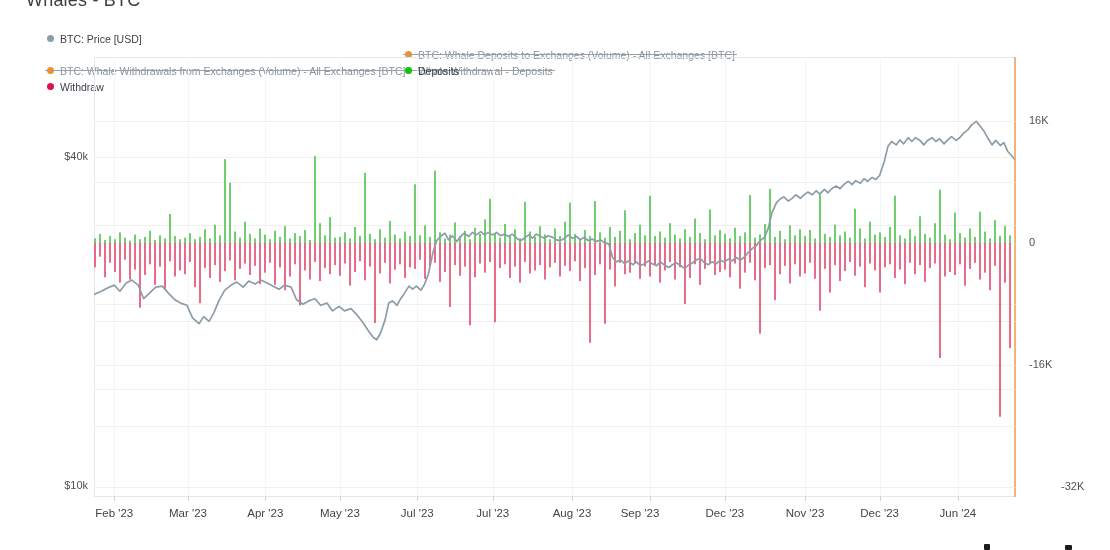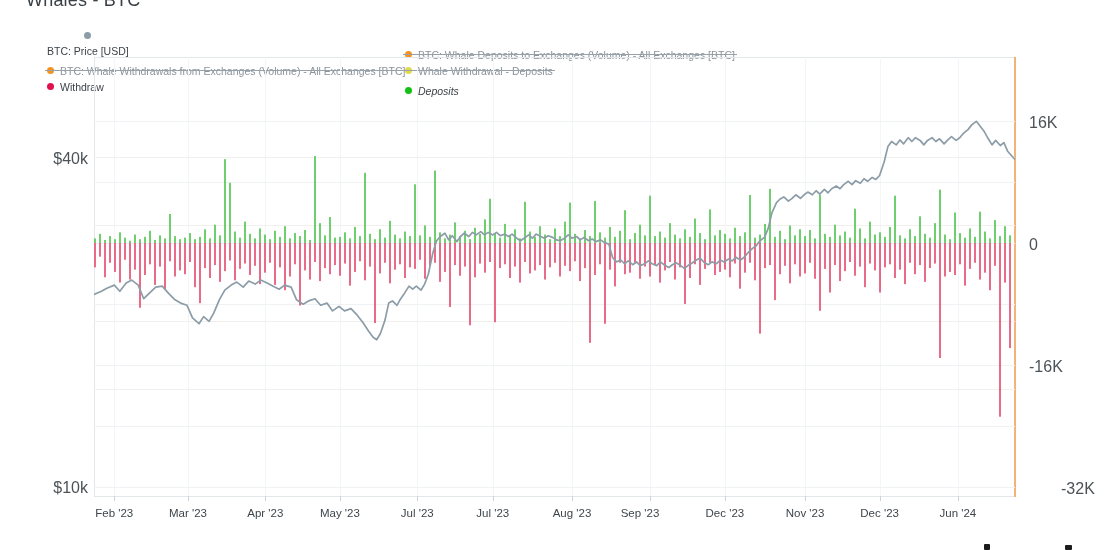--- a/index.html
+++ b/index.html
@@ -7,57 +7,57 @@
        font-family:"Liberation Sans","DejaVu Sans",sans-serif;}
   .stage{position:absolute;inset:0;padding-left:8px;}
   .title{position:absolute;left:26px;top:-10px;font-size:18px;font-weight:500;
          color:#3a4045;letter-spacing:.2px;white-space:nowrap;}
   .legend-item{position:absolute;display:flex;align-items:center;gap:6px;height:13px;
                font-size:10.5px;color:#3c434a;white-space:nowrap;cursor:pointer;}
   .legend-item .dot{width:7px;height:7px;border-radius:50%;flex:0 0 auto;}
   .legend-item.struck{color:#8b949b;}
   .legend-item.struck::after{content:"";position:absolute;left:-2px;right:-2px;top:6px;
                height:1px;background:#98a1a8;}
-  .axis-label{position:absolute;font-size:16px;color:#4c5358;}
+  .axis-label{position:absolute;font-size:11px;color:#4c5358;}
   .axis-label.yl{width:48px;text-align:right;}
   .xlab{position:absolute;top:507px;font-size:11.5px;color:#3e454b;transform:translateX(-50%);
         white-space:nowrap;}
   .border-line{position:absolute;background:#e2e8ea;}
   .tickmark{position:absolute;width:1px;height:5px;top:496px;background:#ccd4d8;}
   .wm-frag{position:absolute;background:#1c1c1c;border-radius:1px;}
   svg#plot{position:absolute;left:94px;top:57px;}
 </style>
 </head>
 <body>
 
 <div class="stage">
   <div class="title">Whales - BTC</div>
 
   <div id="legend">
-      <div class="legend-item" style="left: 47px; top: 32px; flex-direction: column;">
+      <div class="legend-item" style="left: 47px; top: 32px;">
         <span class="dot" style="background: rgb(140, 157, 168);"></span>
         <span>BTC: Price [USD]</span>
       </div>
       <div class="legend-item struck" style="left: 405px; top: 48px;">
         <span class="dot" style="background: rgb(245, 146, 28);"></span>
         <span>BTC: Whale Deposits to Exchanges (Volume) - All Exchanges [BTC]</span>
       </div>
       <div class="legend-item struck" style="left: 47px; top: 64px;">
         <span class="dot" style="background: rgb(245, 146, 28);"></span>
         <span>BTC: Whale Withdrawals from Exchanges (Volume) - All Exchanges [BTC]</span>
       </div>
       <div class="legend-item struck" style="left: 405px; top: 64px;">
         <span class="dot" style="background: rgb(224, 219, 74);"></span>
         <span>Whale Withdrawal - Deposits</span>
       </div>
       <div class="legend-item" style="left: 47px; top: 80px;">
         <span class="dot" style="background: rgb(224, 16, 76);"></span>
         <span>Withdraw</span>
       </div>
-      <div class="legend-item" style="left: 405px; top: 84px; font-style: italic;">
+      <div class="legend-item" style="left: 405px; top: 64px;">
         <span class="dot" style="background: rgb(18, 194, 18);"></span>
         <span>Deposits</span>
       </div>
     </div>
 
   <div class="border-line" style="left:94px;top:57px;width:921px;height:1px;"></div>
   <div class="border-line" style="left:94px;top:57px;width:1px;height:439px;"></div>
   <div class="border-line" style="left:94px;top:496px;width:921px;height:1px;"></div>
   <div style="position:absolute;left:1014px;top:57px;width:2px;height:440px;background:#f2b377;"></div>
 

